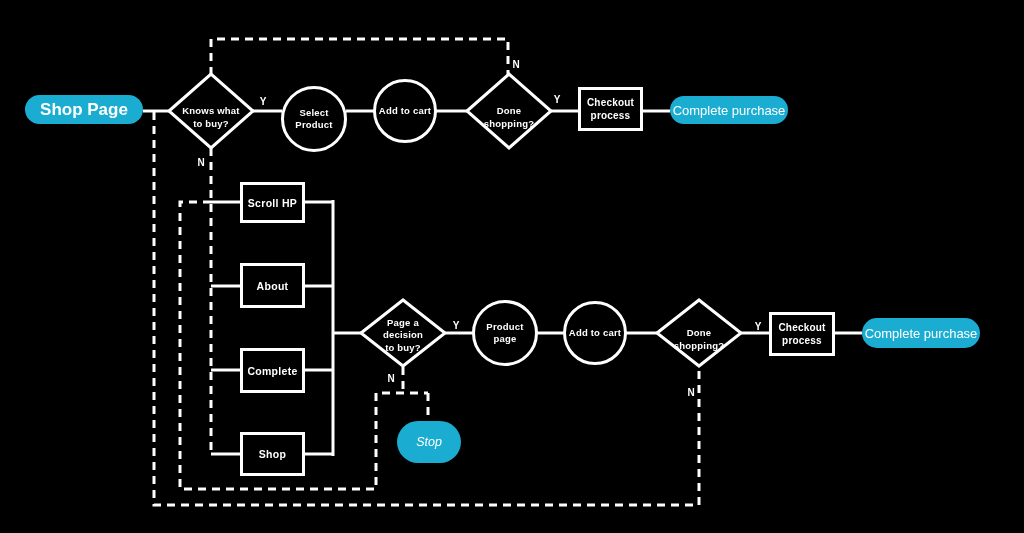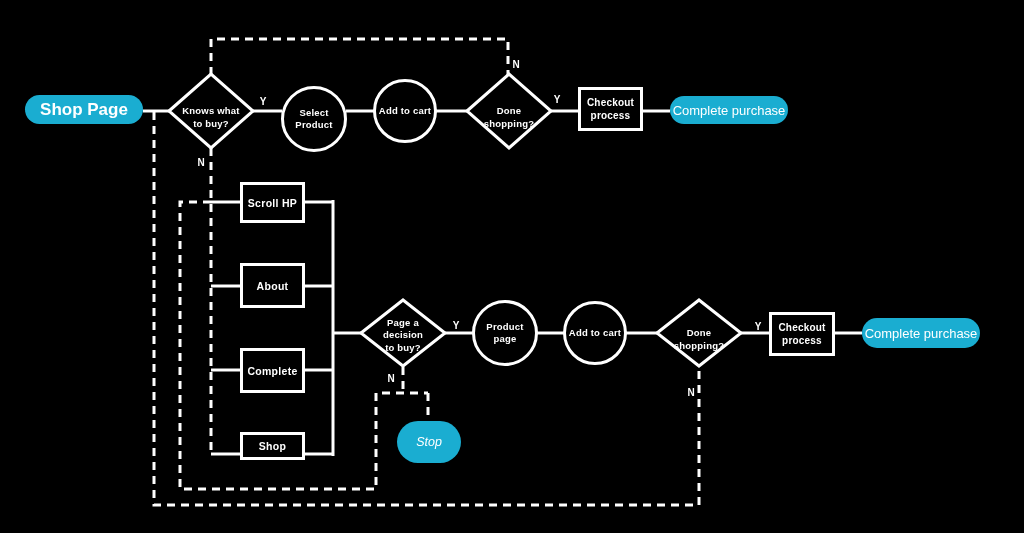--- a/index.html
+++ b/index.html
@@ -106,21 +106,21 @@
 
   <div class="node rect boxlbl" style="left:240px;top:263px;width:65px;height:45px;">
     <span class="lbl">About</span>
   </div>
   <div class="node rect boxlbl" style="left:240px;top:182px;width:65px;height:41px;">
     <span class="lbl">Scroll HP</span>
   </div>
   <div class="node rect boxlbl" style="left:240px;top:348px;width:65px;height:45px;">
     <span class="lbl">Complete</span>
   </div>
-  <div class="node rect boxlbl" style="left:240px;top:432px;width:65px;height:28px;">
+  <div class="node rect boxlbl" style="left:240px;top:432px;width:65px;height:44px;">
     <span class="lbl">Shop</span>
   </div>
 
   <div class="dlabel tiny" style="left:363px;top:312px;width:80px;height:42px;">
     <span class="lbl">Page a
 decision
 to buy?</span>
   </div>
 
   <div class="node circle tiny" style="left:472px;top:300px;width:66px;height:66px;">

